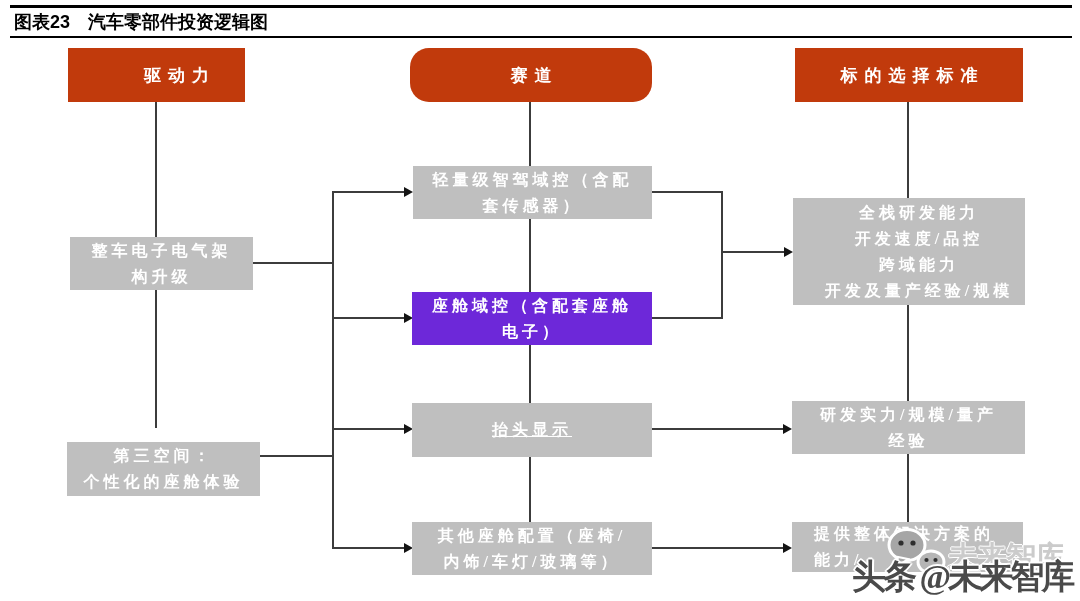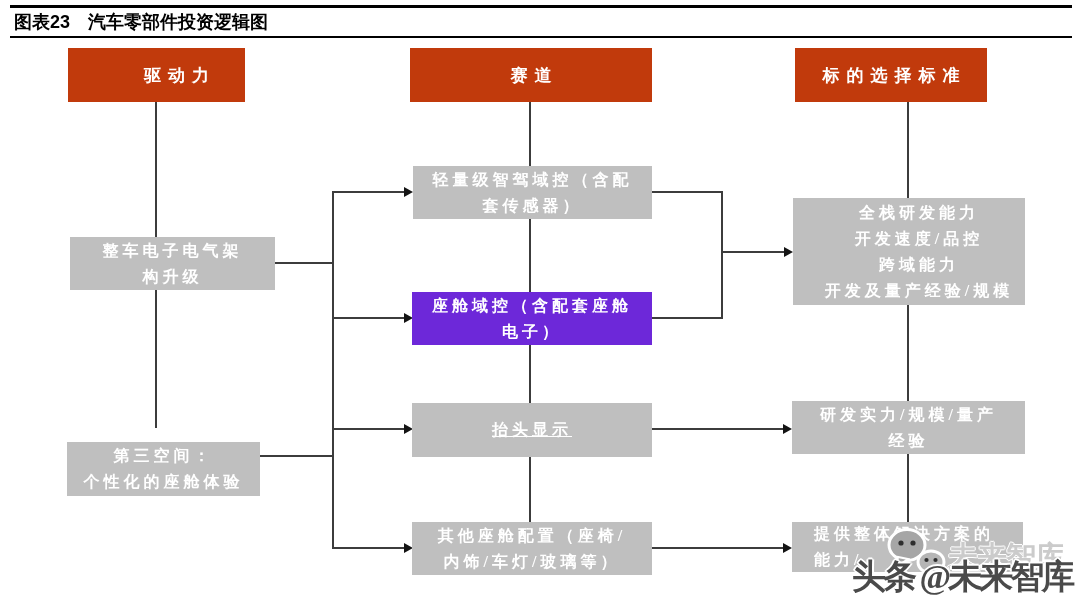--- a/index.html
+++ b/index.html
@@ -72,24 +72,24 @@
 
   <div class="arr" style="left:404px;top:187px"></div>
   <div class="arr" style="left:404px;top:313px"></div>
   <div class="arr" style="left:404px;top:424px"></div>
   <div class="arr" style="left:404px;top:543px"></div>
   <div class="arr" style="left:784px;top:247px"></div>
   <div class="arr" style="left:783px;top:424px"></div>
   <div class="arr" style="left:783px;top:543px"></div>
 
   <div class="box hdr" style="left: 68px; top: 48px; width: 177px; height: 54px; background: rgb(193, 58, 12); padding-left: 40px;">驱动力</div>
-  <div class="box hdr" style="left: 410px; top: 48px; width: 242px; height: 54px; background: rgb(193, 58, 12);">赛道</div>
-  <div class="box hdr" style="left: 795px; top: 48px; width: 192px; height: 54px; background: rgb(193, 58, 12);">标的选择标准</div>
+  <div class="box hdr" style="left: 410px; top: 48px; width: 242px; height: 54px; background: rgb(193, 58, 12); border-radius: 19px;">赛道</div>
+  <div class="box hdr" style="left: 795px; top: 48px; width: 228px; height: 54px; background: rgb(193, 58, 12);">标的选择标准</div>
 
-  <div class="box node" style="left: 70px; top: 237px; width: 205px; height: 53px; background: rgb(191, 191, 191);">整车电子电气架
+  <div class="box node" style="left: 70px; top: 237px; width: 183px; height: 53px; background: rgb(191, 191, 191);">整车电子电气架
 构升级</div>
   <div class="box node" style="left: 67px; top: 442px; width: 193px; height: 54px; background: rgb(191, 191, 191);">第三空间：
 个性化的座舱体验</div>
 
   <div class="box node" style="left: 413px; top: 166px; width: 239px; height: 53px; background: rgb(191, 191, 191);">轻量级智驾域控（含配
 套传感器）</div>
   <div class="box node" style="left: 412px; top: 292px; width: 240px; height: 53px; background: #6d28d9;">座舱域控（含配套座舱
 电子）</div>
   <div class="box node" style="left: 412px; top: 403px; width: 240px; height: 54px; background: rgb(191, 191, 191); text-decoration: underline;">抬头显示</div>
   <div class="box node" style="left: 412px; top: 522px; width: 240px; height: 53px; background: rgb(191, 191, 191);">其他座舱配置（座椅/

